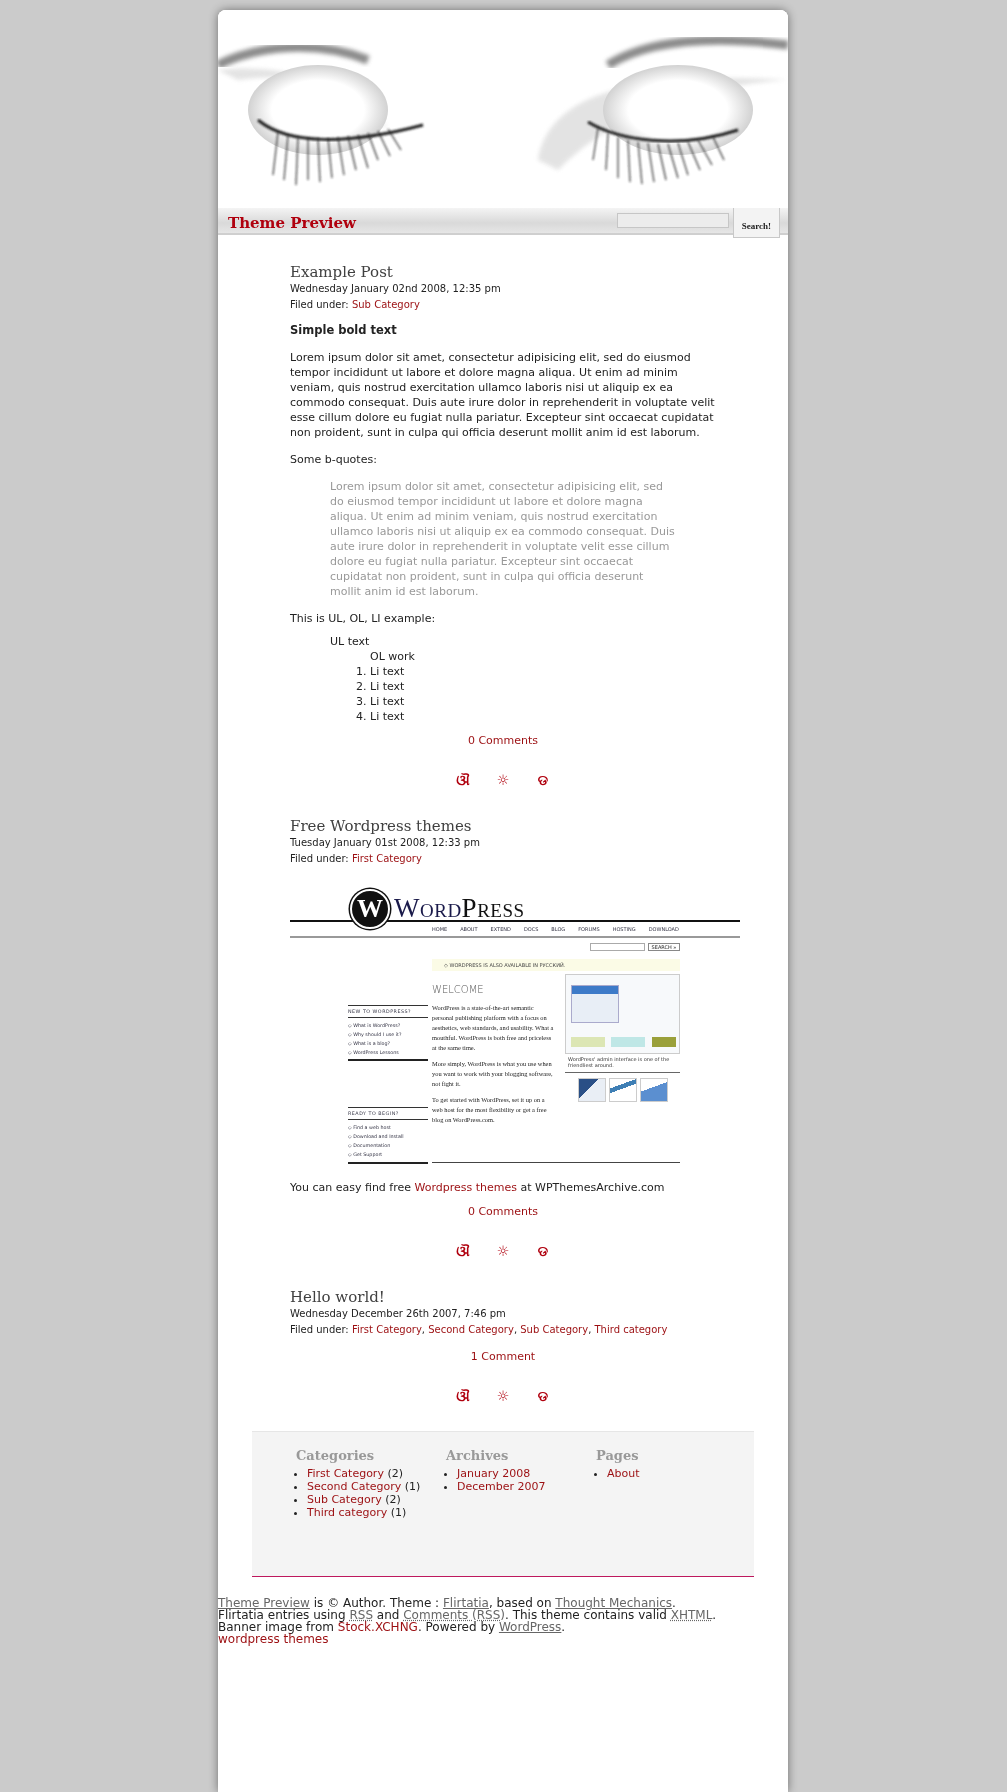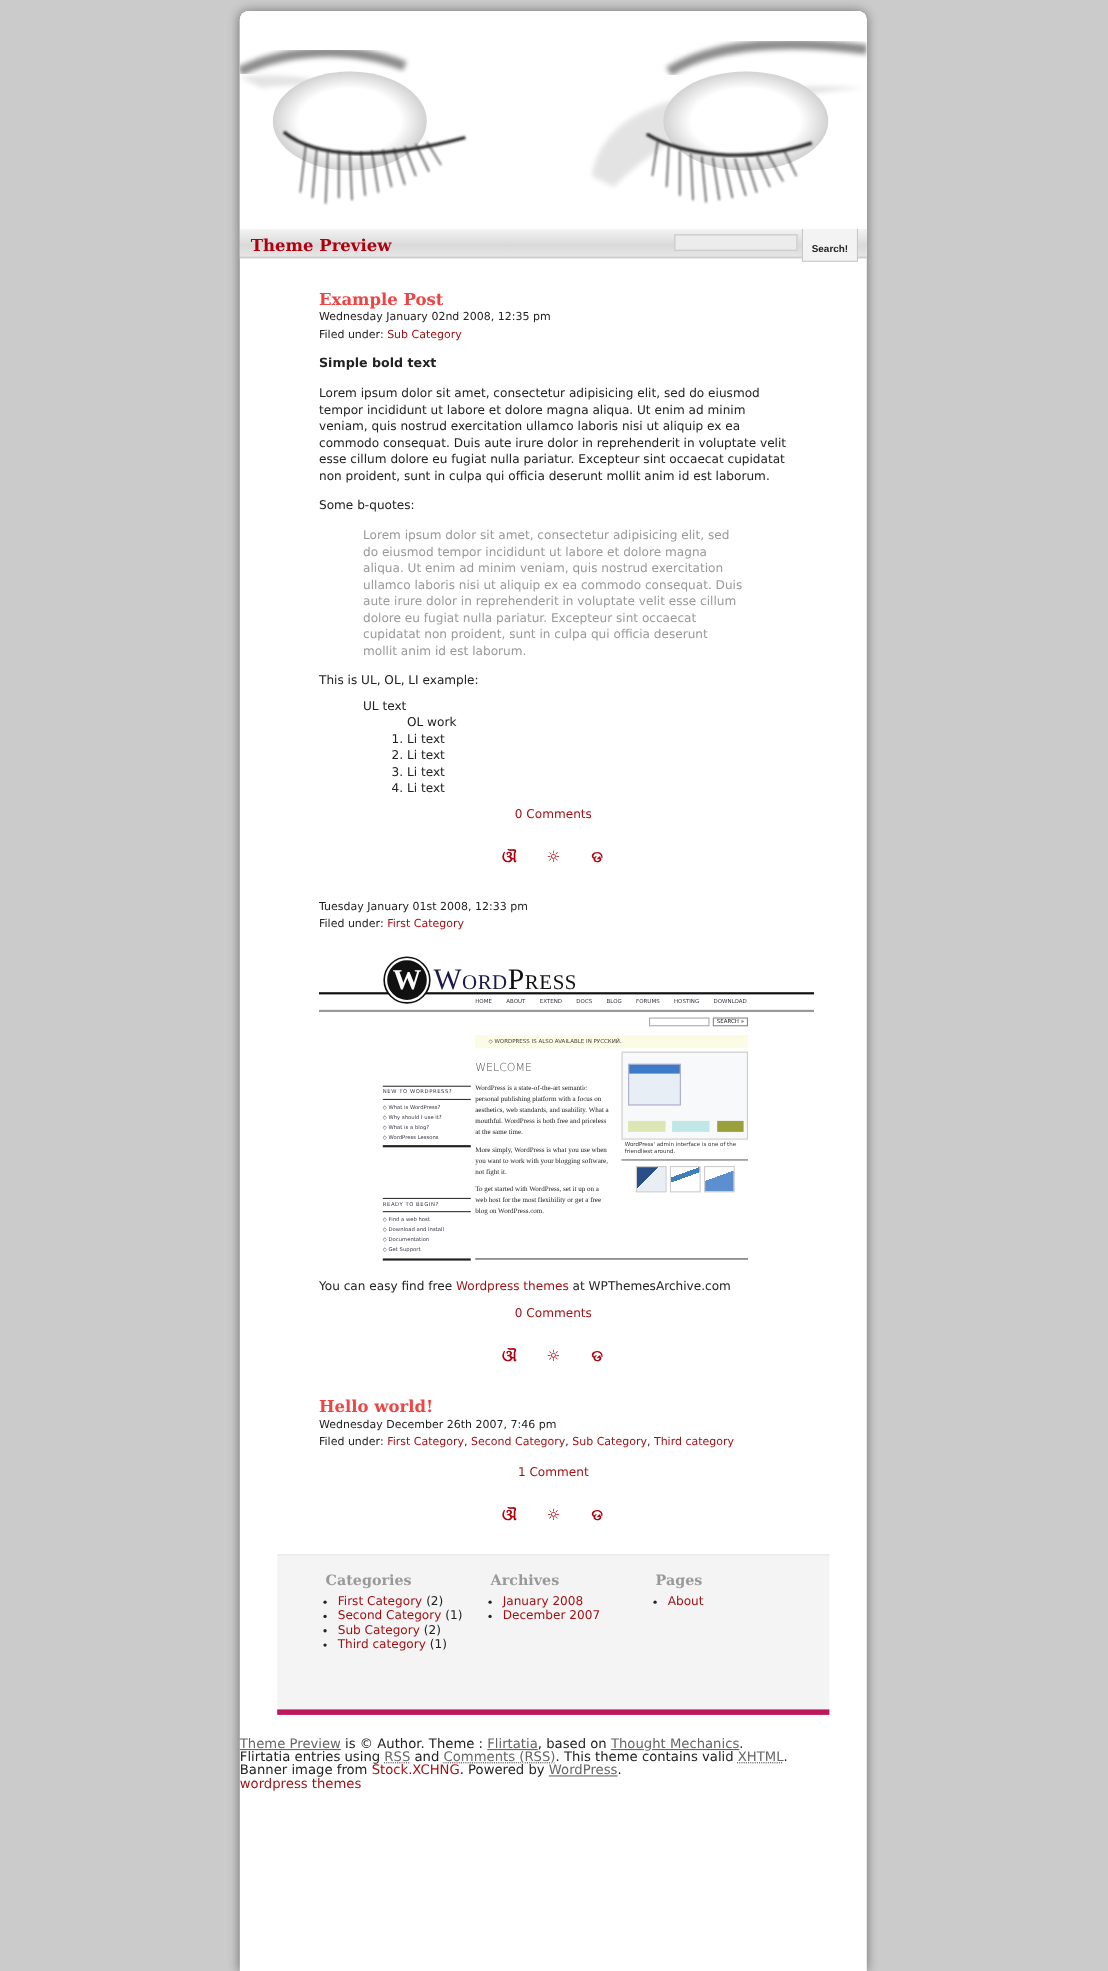--- a/index.html
+++ b/index.html
@@ -52,33 +52,33 @@
     border: 1px solid #c6c6c6;
     background: #ececec;
     margin-right: 4px;
     font-size: 10px;
   }
   #search-btn {
     height: 17px;
     padding: 16px 8px;
     font-size: 9px;
     font-weight: bold;
-    font-family: Liberation Sans, sans-serif;
+    font-family: Liberation Serif, serif;
     background: #f3f3f3;
     border: 1px solid #c8c8c8;
     color: #222;
   }
   
   #content { padding: 28px 72px 0 72px; }
   .post { margin-bottom: 0; }
   .post-title {
     font-family: "DejaVu Serif", "Liberation Serif", serif;
     font-size: 15px;
-    font-weight: bold;
-    color: #ef4444;
+    font-weight: normal;
+    color: #404040;
     margin: 0;
     line-height: 18px;
   }
   .post-date, .post-filed {
     font-size: 10px;
     color: #222;
     line-height: 16px;
   }
   .post-filed a, .cat-link { color: #9c0f12; text-decoration: none; }
   .post-body { font-size: 11px; line-height: 15px; margin-top: 10px; }
@@ -158,21 +158,21 @@
   .wp-thumbs div:nth-child(2){ background: linear-gradient(160deg, #fff 30%, #3f7fb5 30%, #3f7fb5 45%, #fff 45%); }
   .wp-thumbs div:nth-child(3){ background: linear-gradient(160deg, #fff 40%, #5b8fd0 40%); }
   .wp-bottomline { position: absolute; left: 142px; top: 281px; width: 248px; height: 1px; background: #444; }
   .wp-leftbottom { position: absolute; left: 58px; top: 281px; width: 80px; height: 2px; background: #222; }
 
   
   #widgets {
     margin: 26px 34px 0 34px;
     background: #f4f4f4;
     border-top: 1px solid #e6e6e6;
-    border-bottom: 5px solid #be185d;
+    border-bottom: 1px solid #be185d;
     height: 146px;
     display: flex;
     padding: 16px 0 0 44px;
   }
   .widget { width: 150px; }
   .widget h3 {
     font-family: "DejaVu Serif", "Liberation Serif", serif;
     font-size: 13px;
     color: #999;
     margin: 0 0 4px 0;
@@ -288,20 +288,21 @@
       </div>
       <a href="#" class="comments-link">0 Comments</a>
       <div class="divider">
         <span>ଔ</span>
         <span>☼</span>
         <span>ଡ</span>
       </div>
     </div>
 
     <div class="post">
+      <h2 class="post-title">Free Wordpress themes</h2>
       <div class="post-date">Tuesday January 01st 2008, 12:33 pm</div>
       <div class="post-filed">
         <span>Filed under:</span>
         <a href="#">First Category</a>
       </div>
 
       <div class="wp-shot">
         <div class="wp-topline"></div>
         <div class="wp-logo-circle">W</div>
         <div class="wp-wordmark"><span>Word</span><b>Press</b></div>

